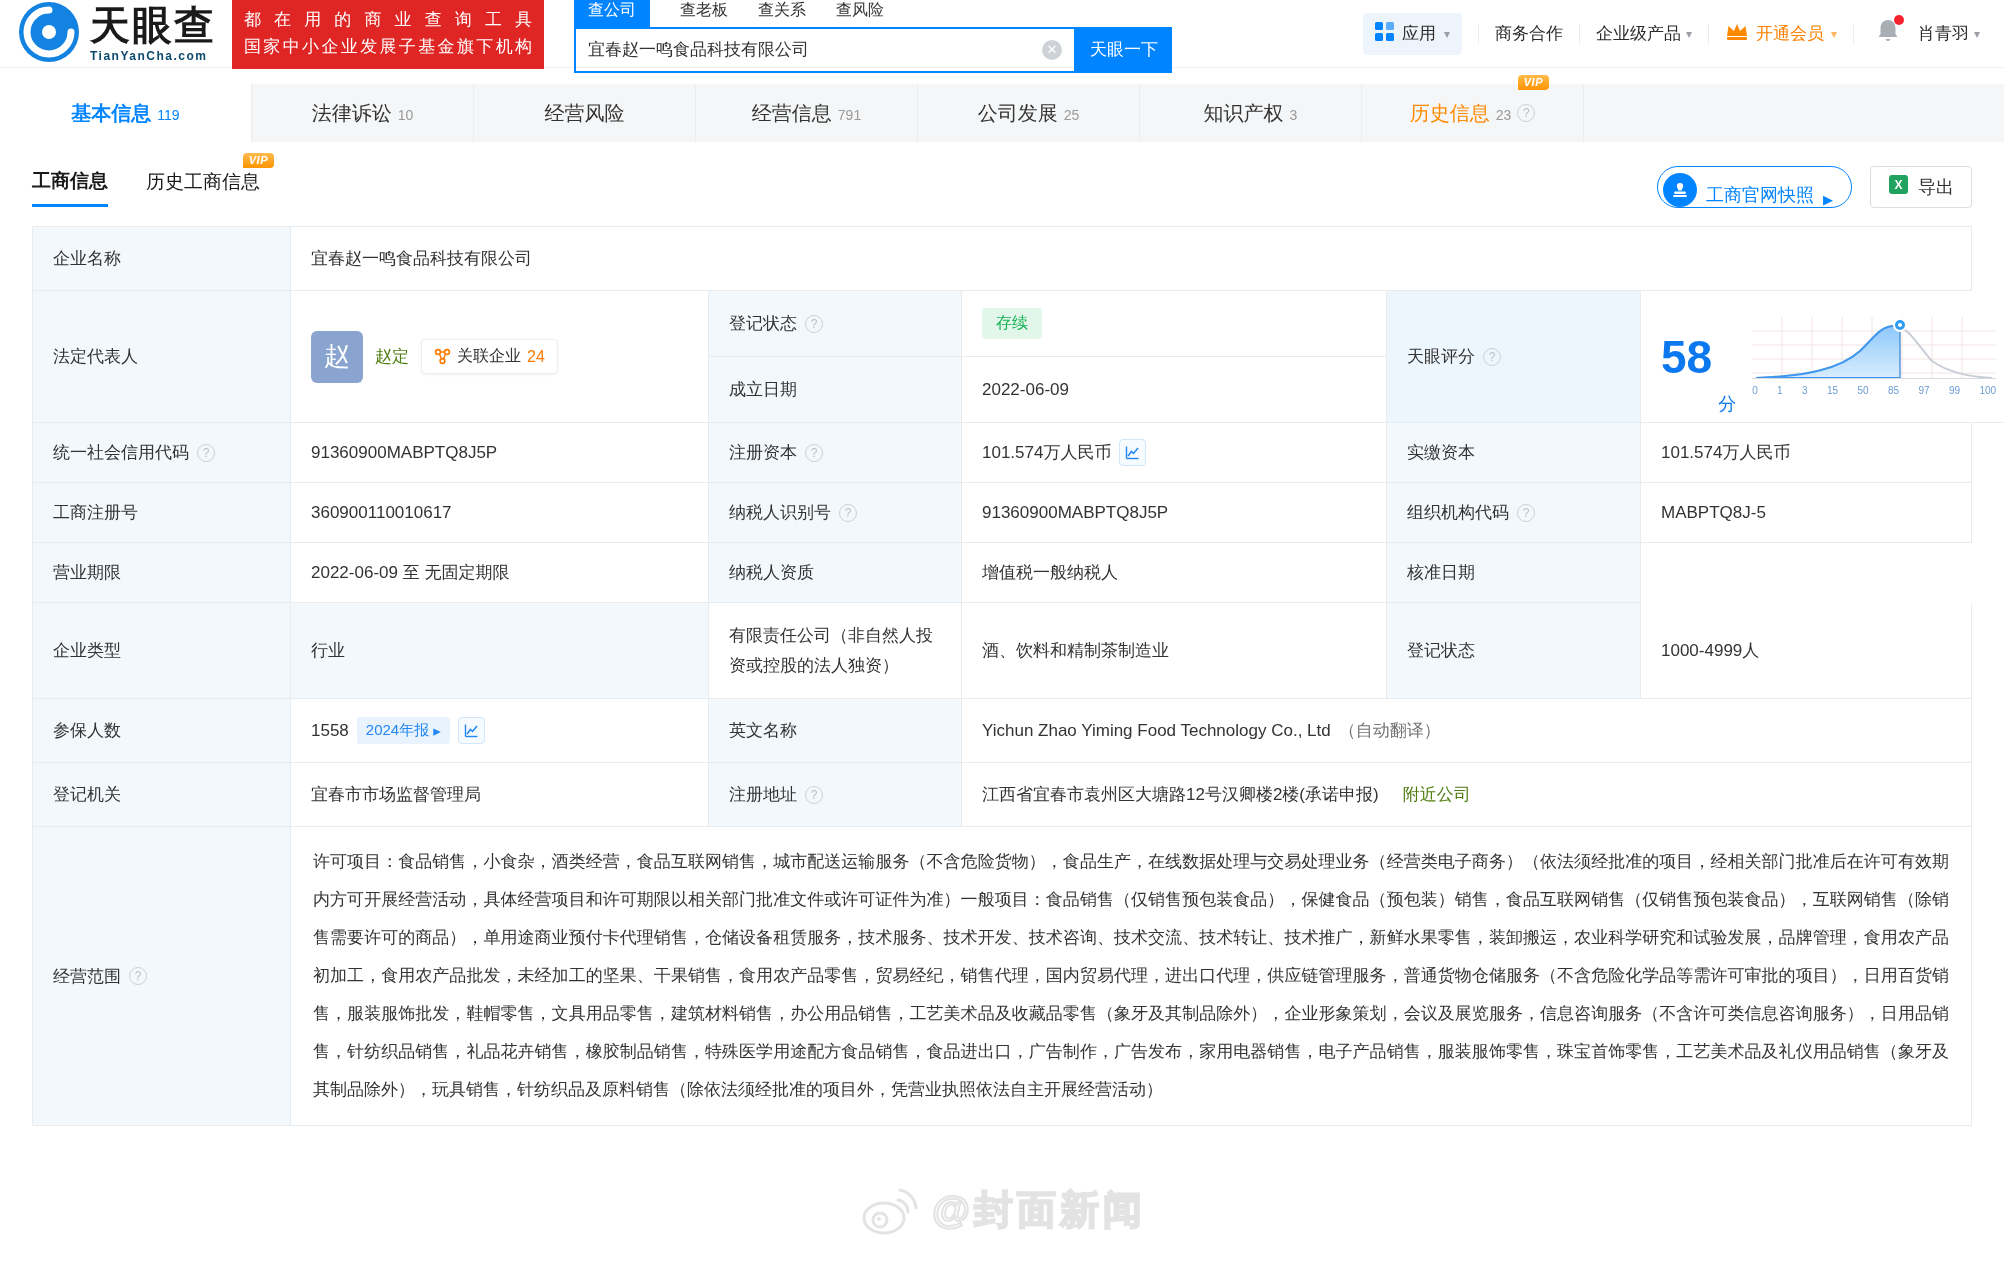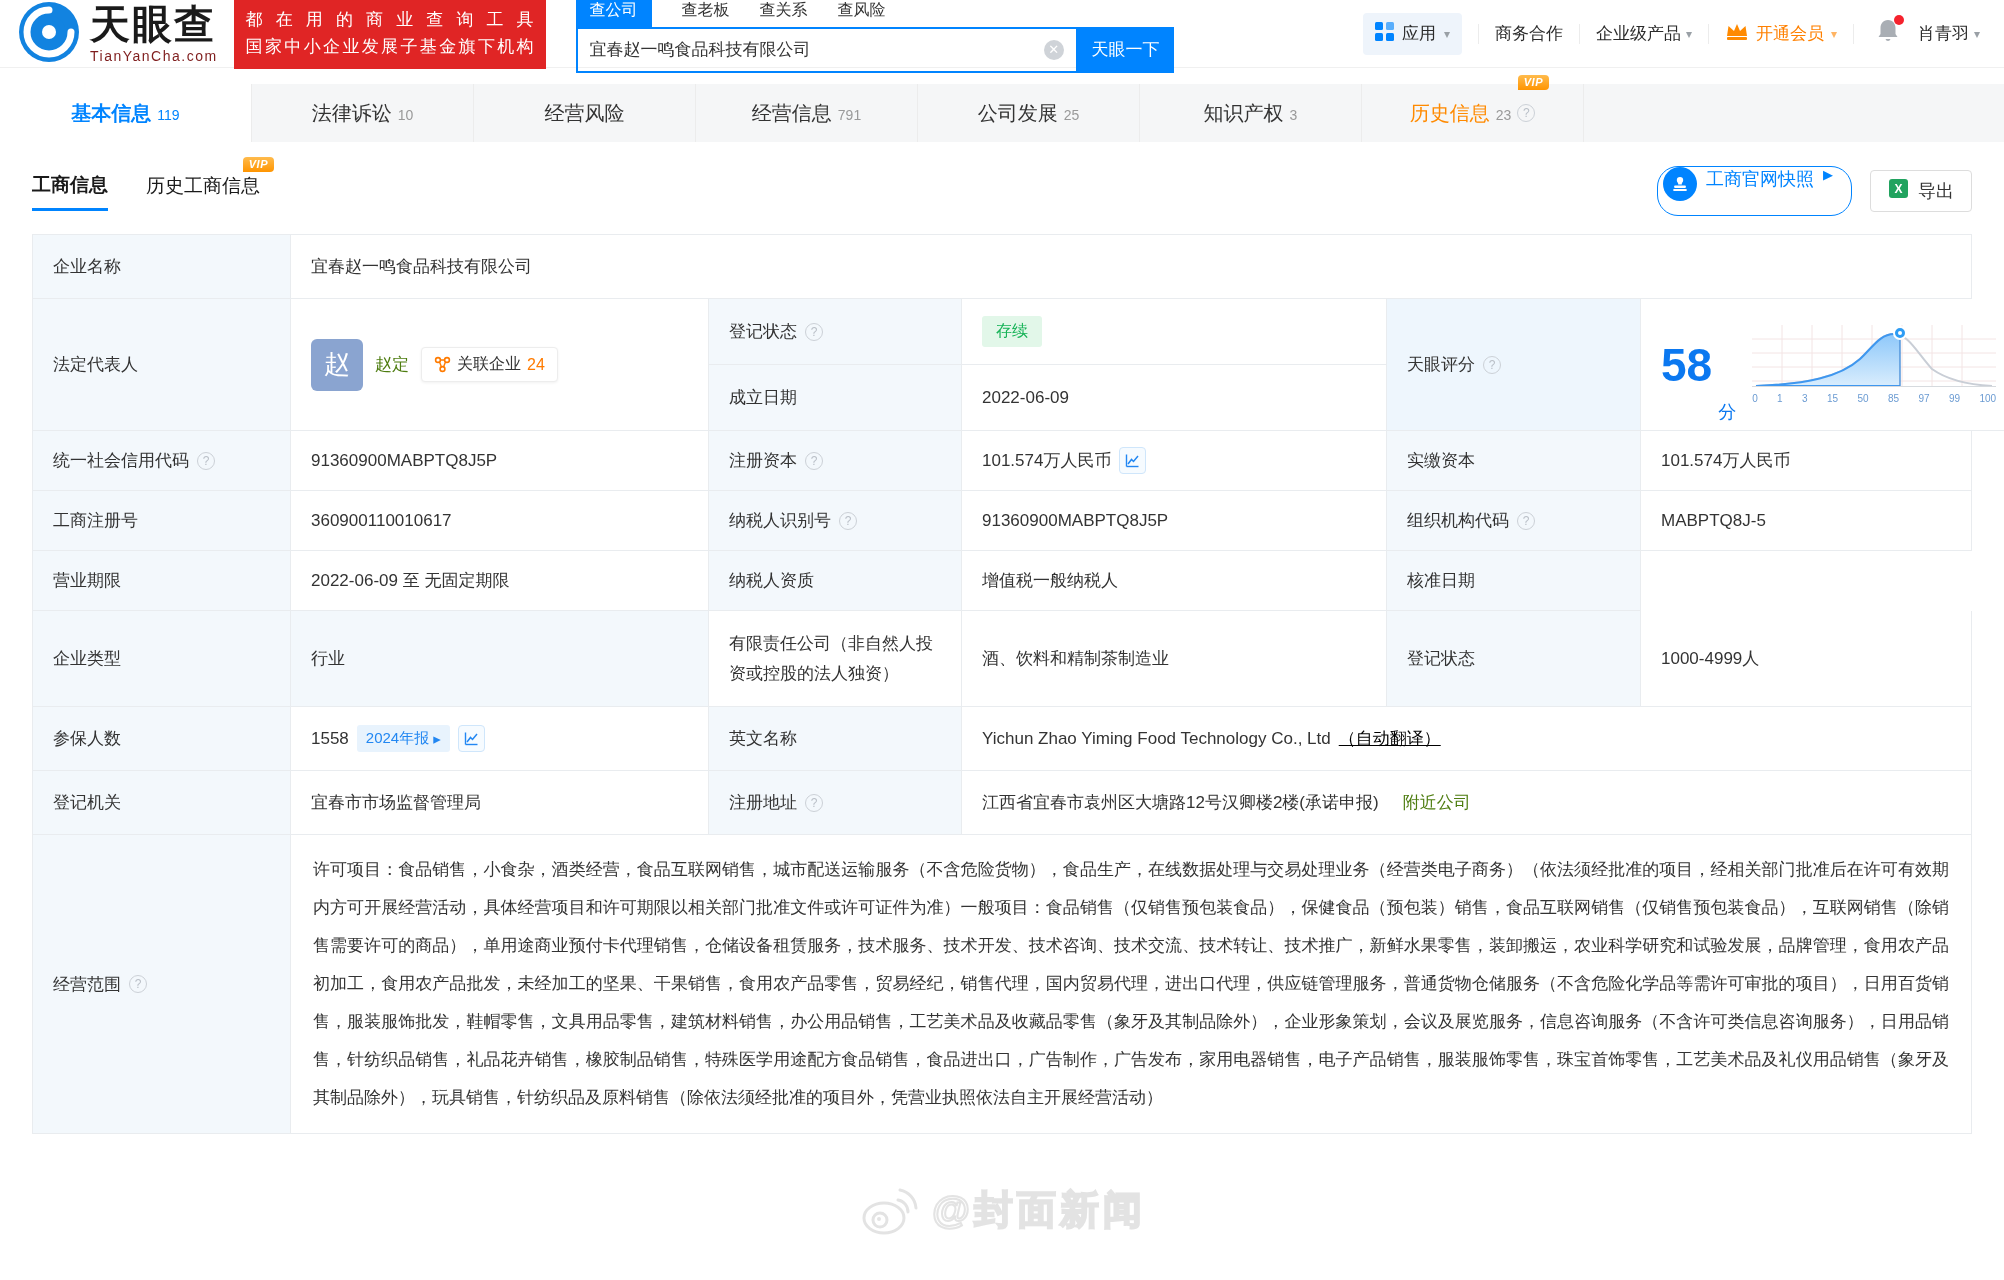--- a/index.html
+++ b/index.html
@@ -6,21 +6,21 @@
   html,body { width: 2004px; height: 1280px; }
   body {
     font-family: "Liberation Sans", "DejaVu Sans", sans-serif;
     background: #fff; color: #333; position: relative; overflow: hidden;
   }
   
   .header { display:flex; align-items:center; height:68px; padding:0 24px 0 18px; border-bottom:1px solid #f0f0f0; }
   .logo { display:flex; align-items:center; gap:10px; }
   .logo-txt { display:flex; flex-direction:column; line-height:1; }
   .logo-cn { font-size:40px; font-weight:bold; color:#1a1a1a; letter-spacing:2px; }
-  .logo-en { font-size:14px; font-weight:normal; color:#7f1d1d; letter-spacing:1.5px; margin-top:5px; }
+  .logo-en { font-size:12px; font-weight:bold; color:#0c4a6e; letter-spacing:1.5px; margin-top:5px; }
   .banner { width:312px; margin-left:16px; background:#e02525; color:#fff; font-size:17px;
             padding:9px 12px; line-height:1.55; text-align:justify; }
   .banner div { text-align:justify; text-align-last:justify; }
   .search-area { margin-left:30px; display:flex; flex-direction:column; }
   .stabs { display:flex; align-items:flex-end; gap:30px; font-size:16px; color:#333; }
   .stab { padding:5px 0 6px; cursor:pointer; }
   .stab.active { background:#0084ff; color:#fff; padding:5px 14px 6px; border-radius:3px 3px 0 0; }
   .srow { display:flex; }
   .sinput { width:502px; height:46px; border:2px solid #0084ff; display:flex; align-items:center; padding:0 12px; }
   .sinput input { border:none; outline:none; flex:1; font-size:17px; color:#333; font-family:inherit; }
@@ -50,22 +50,22 @@
   .mtab .vipbadge { position:absolute; top:-9px; right:34px; }
   .qmark { width:18px; height:18px; border:1px solid #ccd1d7; border-radius:50%; color:#b9bfc7; font-size:12px;
            display:inline-flex; align-items:center; justify-content:center; flex:none; cursor:pointer; }
   
   .subrow { display:flex; align-items:center; padding:24px 32px 12px; }
   .subtab { font-size:19px; color:#1a1a1a; cursor:pointer; position:relative; padding-bottom:10px; }
   .subtab.active { font-weight:bold; border-bottom:3px solid #0084ff; }
   .subtab + .subtab { margin-left:38px; }
   .subtab .vipbadge { position:absolute; top:-16px; right:-14px; }
   .actions { margin-left:auto; display:flex; align-items:center; gap:18px; }
-  .snap-btn { height:50px; border:1px solid #0084ff; border-radius:21px; color:#0084ff; font-size:18px;
-              display:flex; align-items:flex-start; gap:9px; padding:0 18px 0 5px; cursor:pointer; background:#fff; }
+  .snap-btn { height:42px; border:1px solid #0084ff; border-radius:21px; color:#0084ff; font-size:18px;
+              display:flex; align-items:flex-end; gap:9px; padding:0 18px 0 5px; cursor:pointer; background:#fff; }
   .stamp { width:34px; height:34px; border-radius:50%; background:#0084ff; display:flex; align-items:center; justify-content:center; }
   .exp-btn { height:42px; border:1px solid #ddd; border-radius:4px; font-size:18px; color:#333;
              display:flex; align-items:center; gap:9px; padding:0 17px; cursor:pointer; background:#fff; }
   .arrow-r { font-size:13px; }
   
   .tbl { margin:6px 32px 0; border-top:1px solid #e9ecef; border-left:1px solid #e9ecef; }
   .grid { display:grid; grid-template-columns:258px 418px 253px 425px 254px 1fr; }
   .cell { border-right:1px solid #e9ecef; border-bottom:1px solid #e9ecef; padding:0 20px;
           display:flex; align-items:center; font-size:17px; color:#333; gap:8px; min-height:60px; background:#fff; }
   .lab { background:#f3f8fc; }
@@ -80,21 +80,21 @@
             display:flex; align-items:center; justify-content:center; flex:none; }
   .link { color:#4d7c0f; cursor:pointer; }
   .rel-badge { display:flex; align-items:center; gap:6px; border:1px solid #ededed; border-radius:4px;
                background:#fff; box-shadow:0 1px 3px rgba(0,0,0,.06); padding:6px 12px; font-size:16px; cursor:pointer; }
   .rel-badge .num { color:#ff7b00; }
   .status-badge { background:#e2f7e9; color:#16b357; font-size:16px; padding:5px 14px; border-radius:3px; }
   .year-badge { background:#e8f3fd; color:#2287f2; font-size:15px; padding:4px 9px; border-radius:3px;
                 display:flex; align-items:center; gap:4px; cursor:pointer; }
   .trend { width:27px; height:27px; border:1px solid #cfe6fb; border-radius:4px; background:#f6fbff;
            display:flex; align-items:center; justify-content:center; cursor:pointer; flex:none; }
-  .muted { color:#000000;text-decoration:underline; }
+  .muted { color:#737373; }
   .score-cell { gap:16px; }
   .score-num { font-size:46px; font-weight:bold; color:#0b78f0; line-height:1; }
   .score-unit { font-size:18px; color:#0b78f0; align-self:flex-end; margin:0 0 6px -10px; }
   .score-chart { display:flex; flex-direction:column; }
   .axis { display:flex; justify-content:space-between; width:244px; font-size:10px; color:#6b9bd2; margin-top:2px; }
   .scope-val { line-height:38px; padding:16px 22px; text-align:justify; display:block; }
   .two-line { line-height:30px; padding-top:10px; padding-bottom:10px; }
   
   .wm { position:absolute; left:50%; top:1182px; transform:translateX(-50%); display:flex; align-items:center; gap:10px;
         font-size:39px; font-weight:bold; color:transparent; -webkit-text-stroke:2px #e3e3e3; letter-spacing:4px; }

